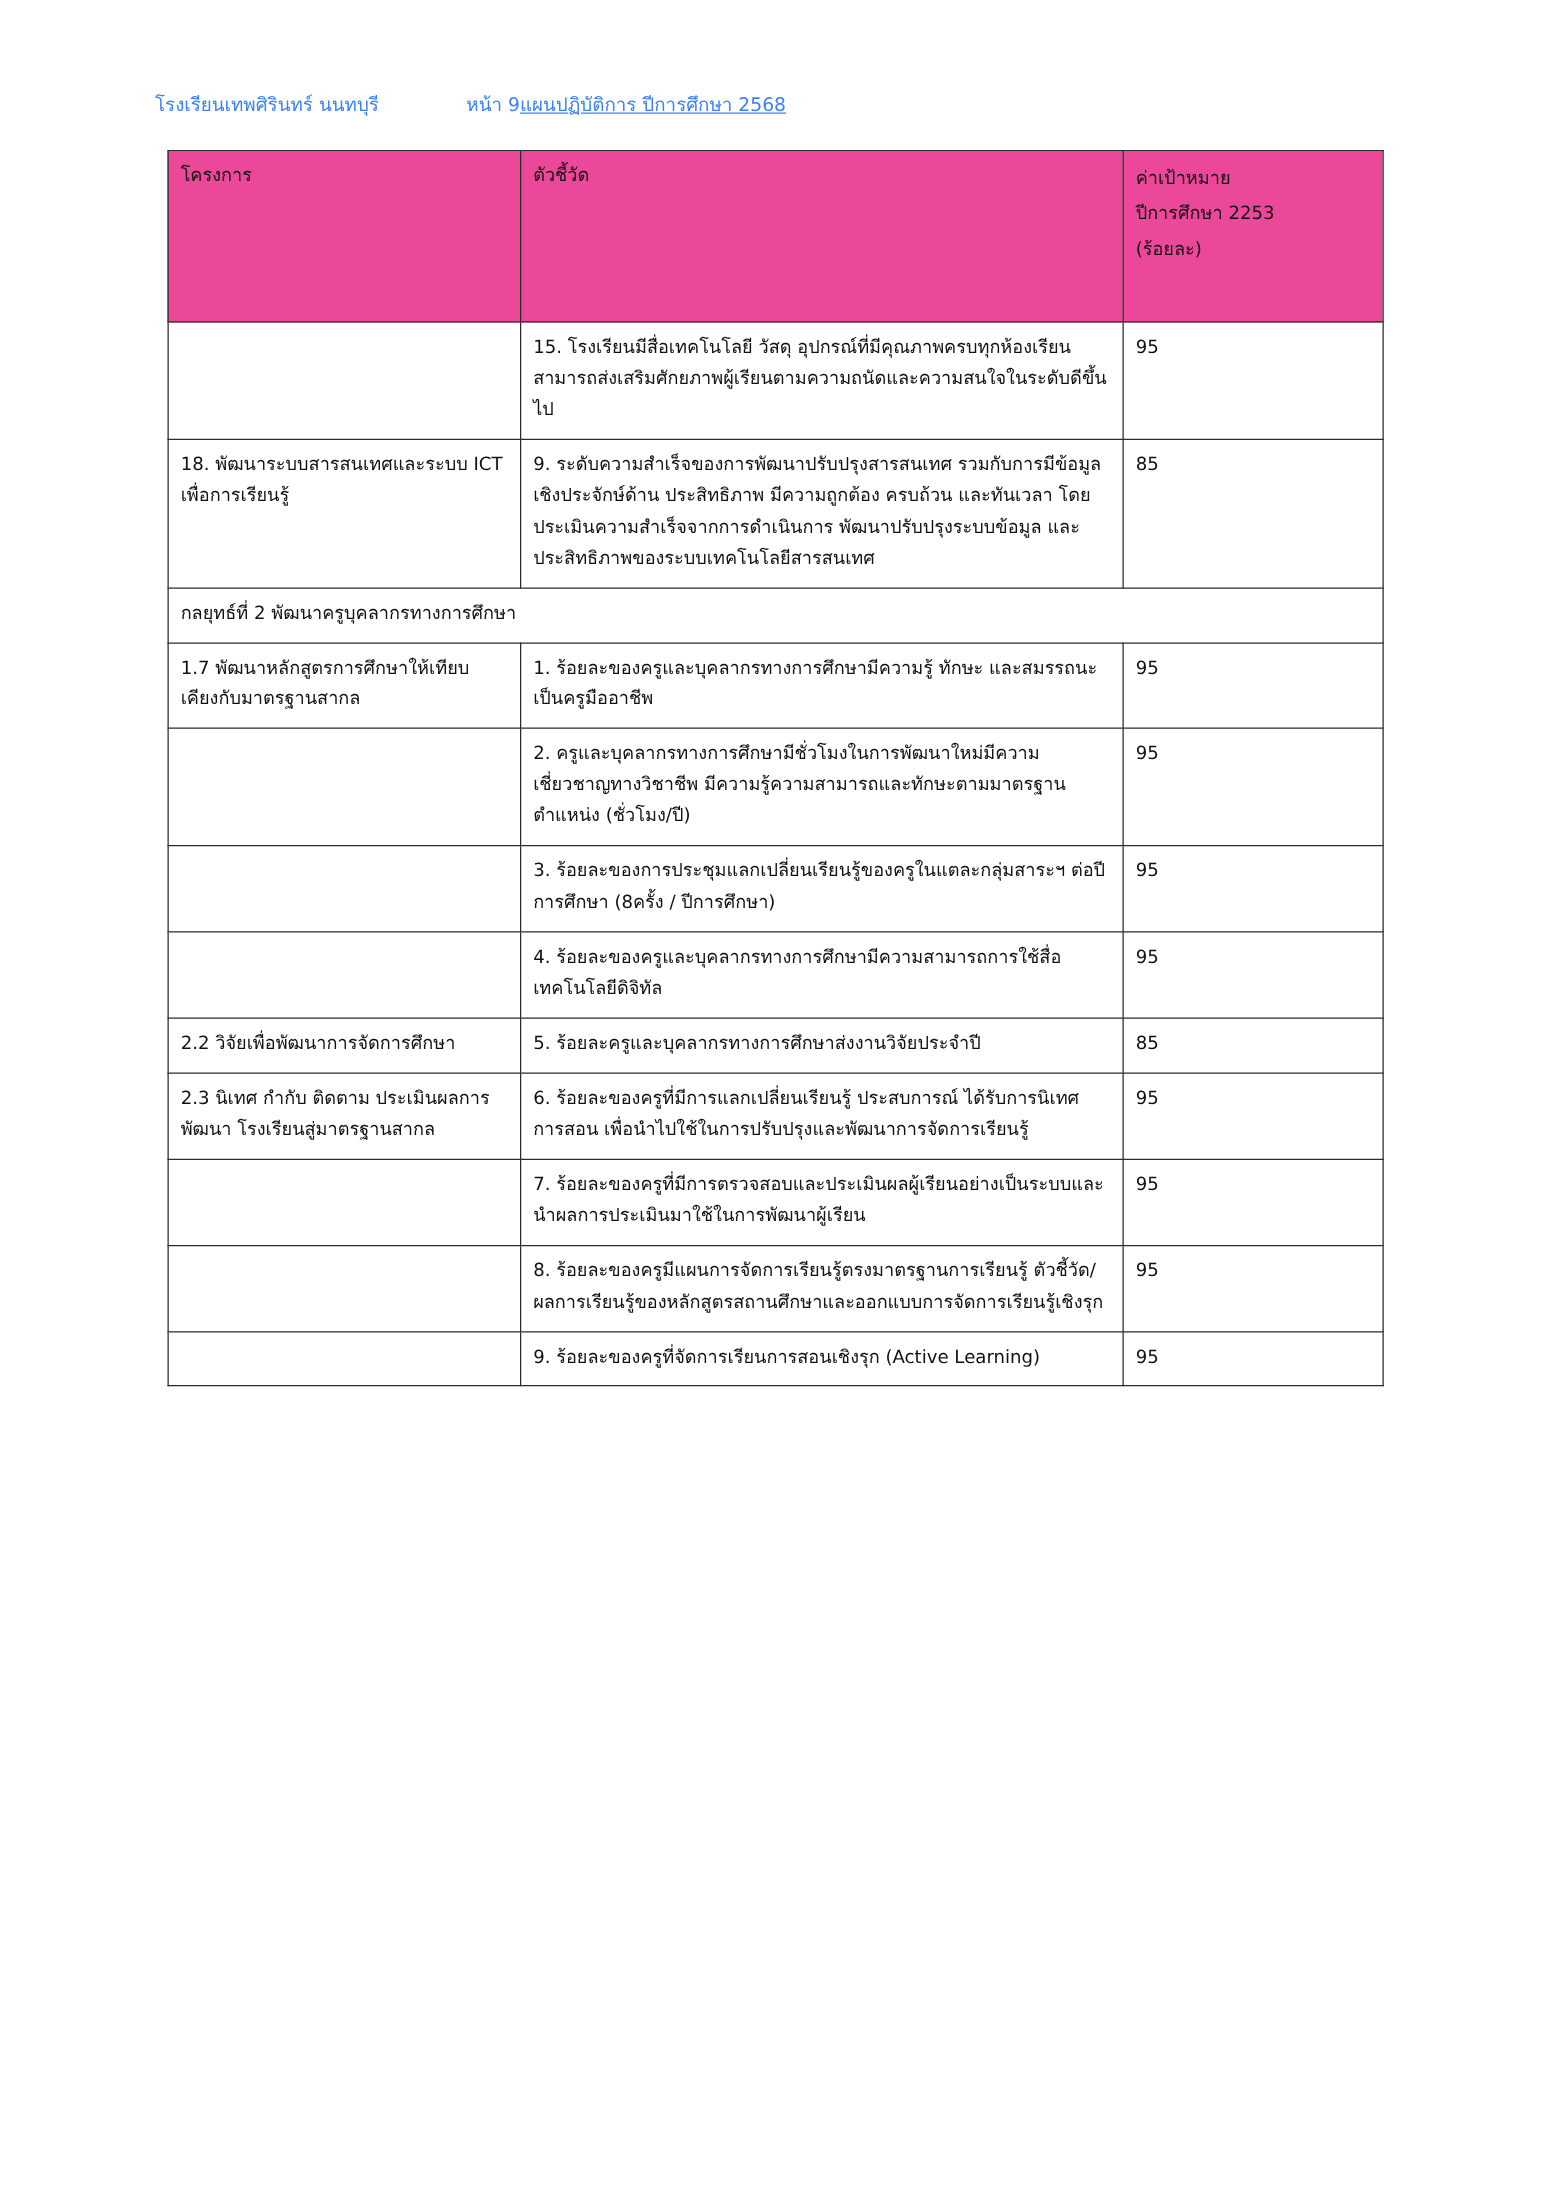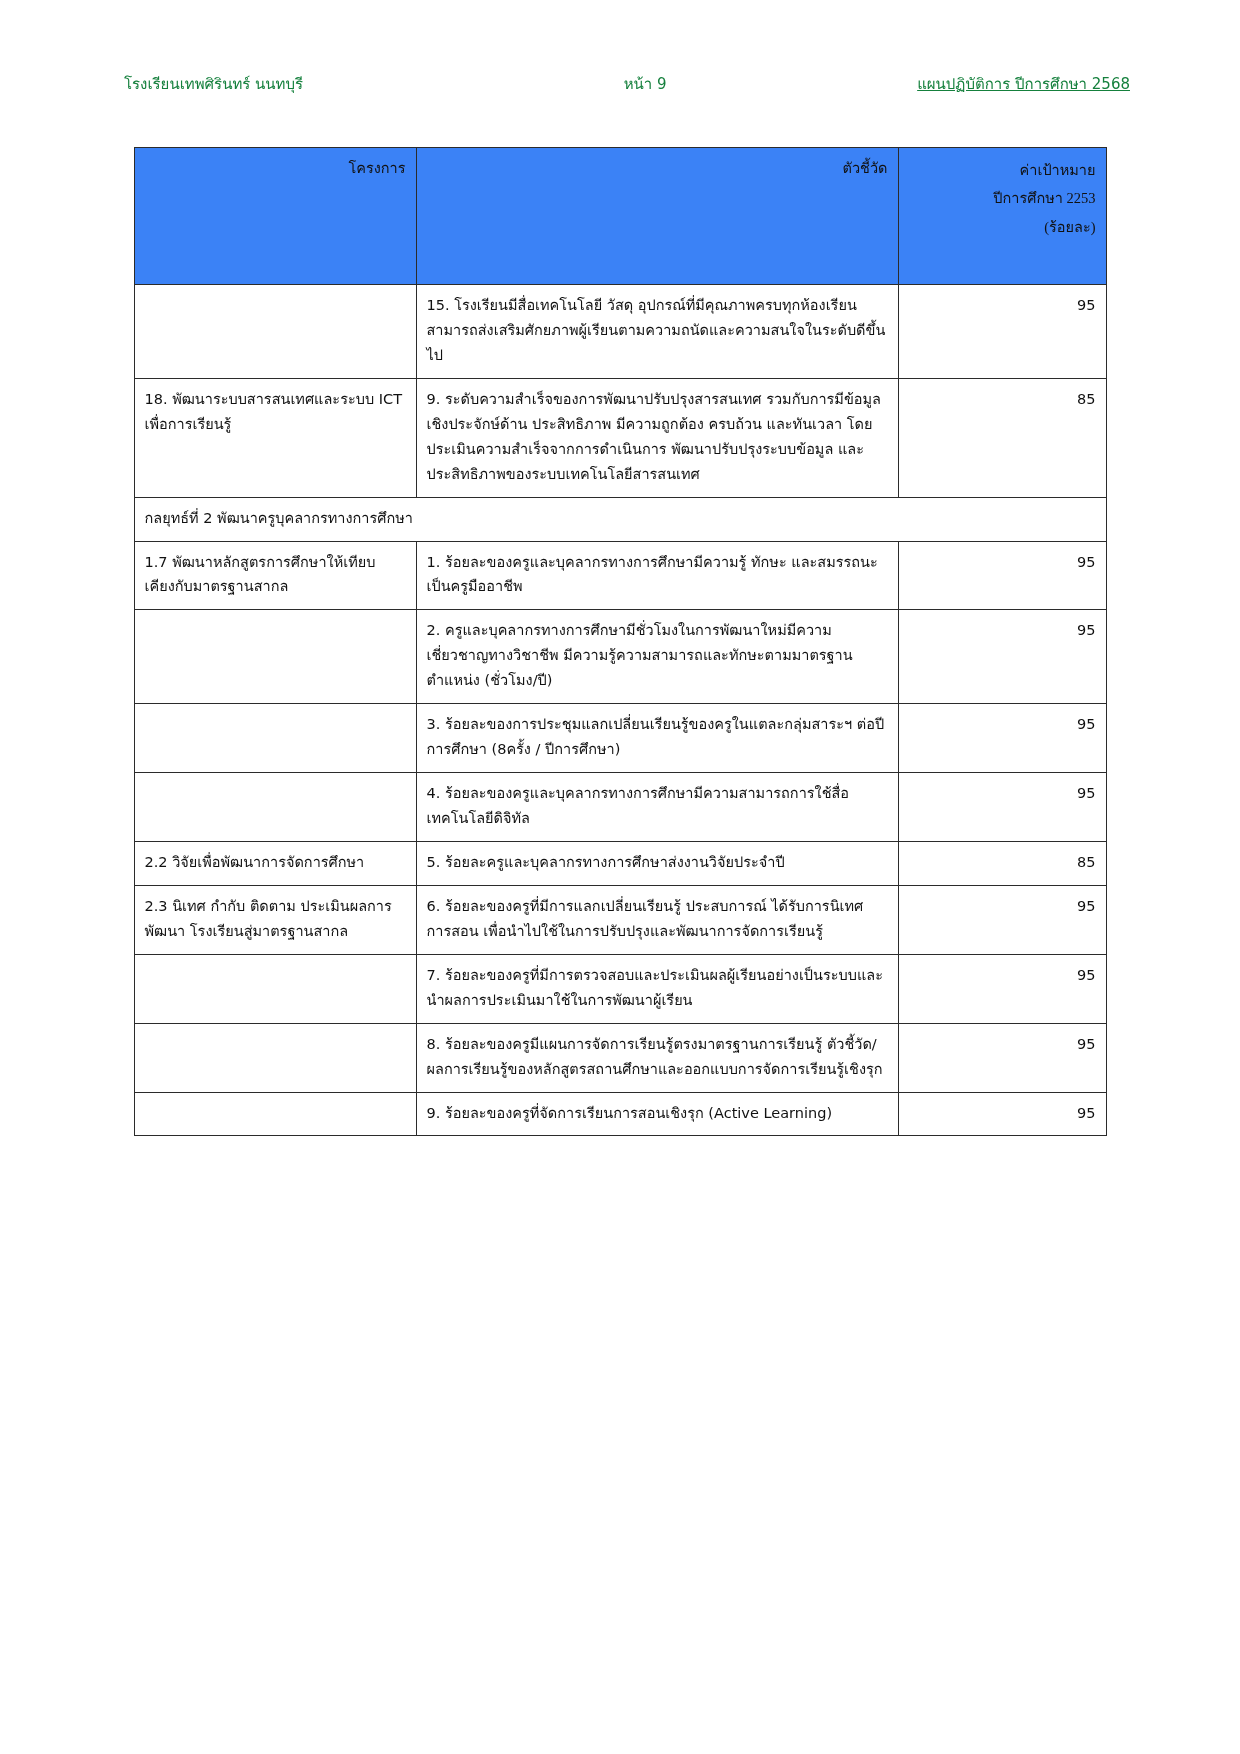--- a/index.html
+++ b/index.html
@@ -18,24 +18,23 @@
     width: 1240px;
     height: 1754px;
     box-sizing: border-box;
     padding: 72px 96px 0 96px;
     position: relative;
   }
   
   .doc-header {
     display: flex;
     align-items: baseline;
-    justify-content: space-between;
     font-size: 15px;
-    color: #15803d;
-    margin-bottom: 51px;
+    color: #3b82f6;
+    margin-bottom: 24px;
     padding: 0 14px 0 28px;
   }
   .doc-header .hdr-left { flex: 0 0 auto; }
   .doc-header .hdr-center { flex: 0 0 auto; margin-left: 70px; }
   .doc-header .hdr-right { flex: 0 0 auto; text-decoration: underline; }
 
   
   table.plan {
     border-collapse: collapse;
     width: 972px;
@@ -48,34 +47,33 @@
     padding: 8px 10px 10px 10px;
     font-size: 14.5px;
     line-height: 1.72;
     font-weight: normal;
   }
   col.c1 { width: 282px; }
   col.c2 { width: 482px; }
   col.c3 { width: 208px; }
 
   thead th {
-    background: #3b82f6;
-    text-align: right;
+    background: #ec4899;
+    text-align: left;
     vertical-align: middle;
     font-size: 16px;
     height: 118px;
     padding: 6px 8px;
-    font-family: Liberation Serif, serif;
   }
   thead th .hline { display: block; line-height: 1.95; }
 
   td.col-project { }
   td.col-indicator { }
   td.col-target {
-    text-align: right;
+    text-align: left;
     font-size: 15px;
     padding-top: 10px;
   }
   td.strategy {
     padding: 7px 10px 9px 14px;
     font-size: 15px;
     margin-left: 20px;
   }
 </style>
 </head>

